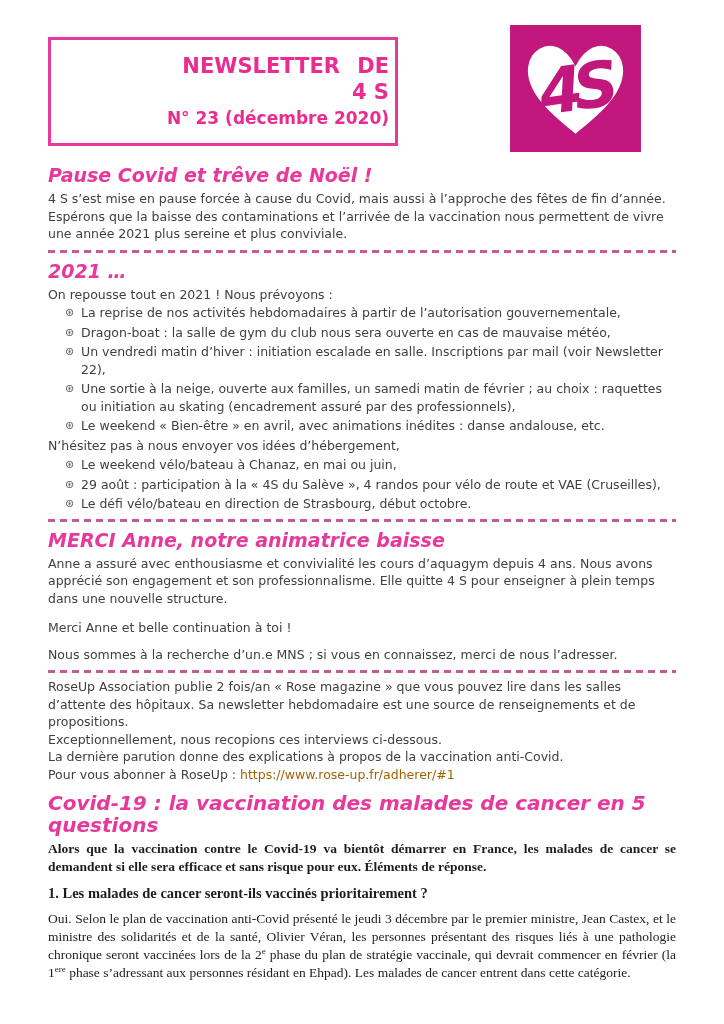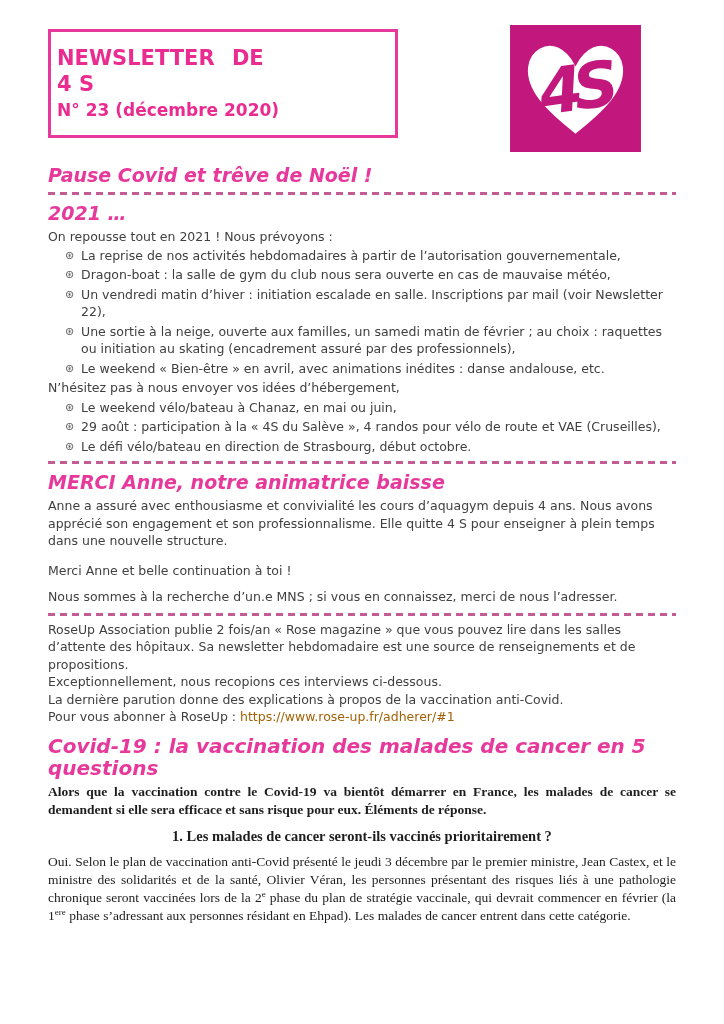--- a/index.html
+++ b/index.html
@@ -14,24 +14,24 @@
     line-height:17.5px;
     color:#404040;
     overflow:hidden;
   }
   .header{display:flex;justify-content:space-between;align-items:flex-start;}
   .title-box{
     width:350px;
     box-sizing:border-box;
     border:3px solid #e6399b;
     color:#ea2b90;
-    text-align:left;
+    text-align:right;
     font-weight:bold;
     padding:13px 6px 12px;
-    margin-top:4px;
+    margin-top:12px;
   }
   .tb-line1{font-size:21px;line-height:26px;word-spacing:10px;}
   .tb-line1b{font-size:21px;line-height:26px;}
   .tb-line2{font-size:17px;line-height:26px;}
   .logo{width:131px;height:127px;margin-right:35px;flex:none;}
   .sec-h{
     color:#e6399b;
     font-style:italic;
     font-weight:600;
     font-size:19px;
@@ -47,21 +47,21 @@
     background:repeating-linear-gradient(90deg,#c25c92 0 7px,transparent 7px 12px);
   }
   .list{margin:1px 0 2px 0;}
   .li{display:flex;margin:0 0 2px 0;line-height:17.5px;}
   .bullet{flex:none;width:16px;margin-left:17px;color:#5a5a5a;font-size:11px;line-height:17.5px;}
   .li-text{flex:1;}
   .li-cont{margin:0 0 2px 0;}
   .center-line{text-align:left;margin:12px 0 9px 0;}
   .serif{font-family:"Liberation Serif",serif;color:#1d1d1d;text-align:justify;}
   .serif-intro{font-weight:bold;font-size:13.5px;line-height:18px;margin:2px 0 8px 0;}
-  .q-title{font-weight:bold;font-size:14.5px;line-height:18px;text-align:center;margin:4px 0 8px 0;}
+  .q-title{font-weight:bold;font-size:14.5px;line-height:18px;text-align:left;margin:4px 0 8px 0;}
   .q-body{font-size:13.5px;line-height:18px;margin:0;}
   .q-body sup{font-size:9px;line-height:0;}
   .link-url{color:#a16207;text-decoration:none;}
 </style>
 </head>
 <body>
 
 <div class="page">
 
   <div class="header">
@@ -73,20 +73,21 @@
     <div class="logo">
       <svg width="131" height="127" viewBox="0 0 100 97">
         <rect x="0" y="0" width="100" height="97" fill="#c2187e"></rect>
         <path d="M50 84 C 27 66 11 50 13 32 C 14.5 19 27 12 37 16.5 C 43.5 19.5 47 24 50 30 C 53 24 56.5 19.5 63 16.5 C 73 12 85.5 19 87 32 C 89 50 73 66 50 84 Z" fill="#ffffff" stroke="#c2187e" stroke-width="1.6"></path>
         <text x="50" y="65" text-anchor="middle" font-family="DejaVu Sans, sans-serif" font-size="48" font-weight="bold" font-style="italic" letter-spacing="-7" fill="#c2187e" transform="rotate(-8 50 55)">4S</text>
       </svg>
     </div>
   </div>
 
   <h2 class="sec-h first">Pause Covid et trêve de Noël !</h2>
+  <p class="body-p">4 S s’est mise en pause forcée à cause du Covid, mais aussi à l’approche des fêtes de fin d’année. Espérons que la baisse des contaminations et l’arrivée de la vaccination nous permettent de vivre une année 2021 plus sereine et plus conviviale.</p>
 
   <div class="sep"></div>
 
   <h2 class="sec-h">2021 …</h2>
   <p class="body-p" style="margin-bottom:1px;">On repousse tout en 2021 ! Nous prévoyons :</p>
 
   <div class="list">
     <div class="li">
       <span class="bullet">⊛</span>
       <span class="li-text">La reprise de nos activités hebdomadaires à partir de l’autorisation gouvernementale,</span>

